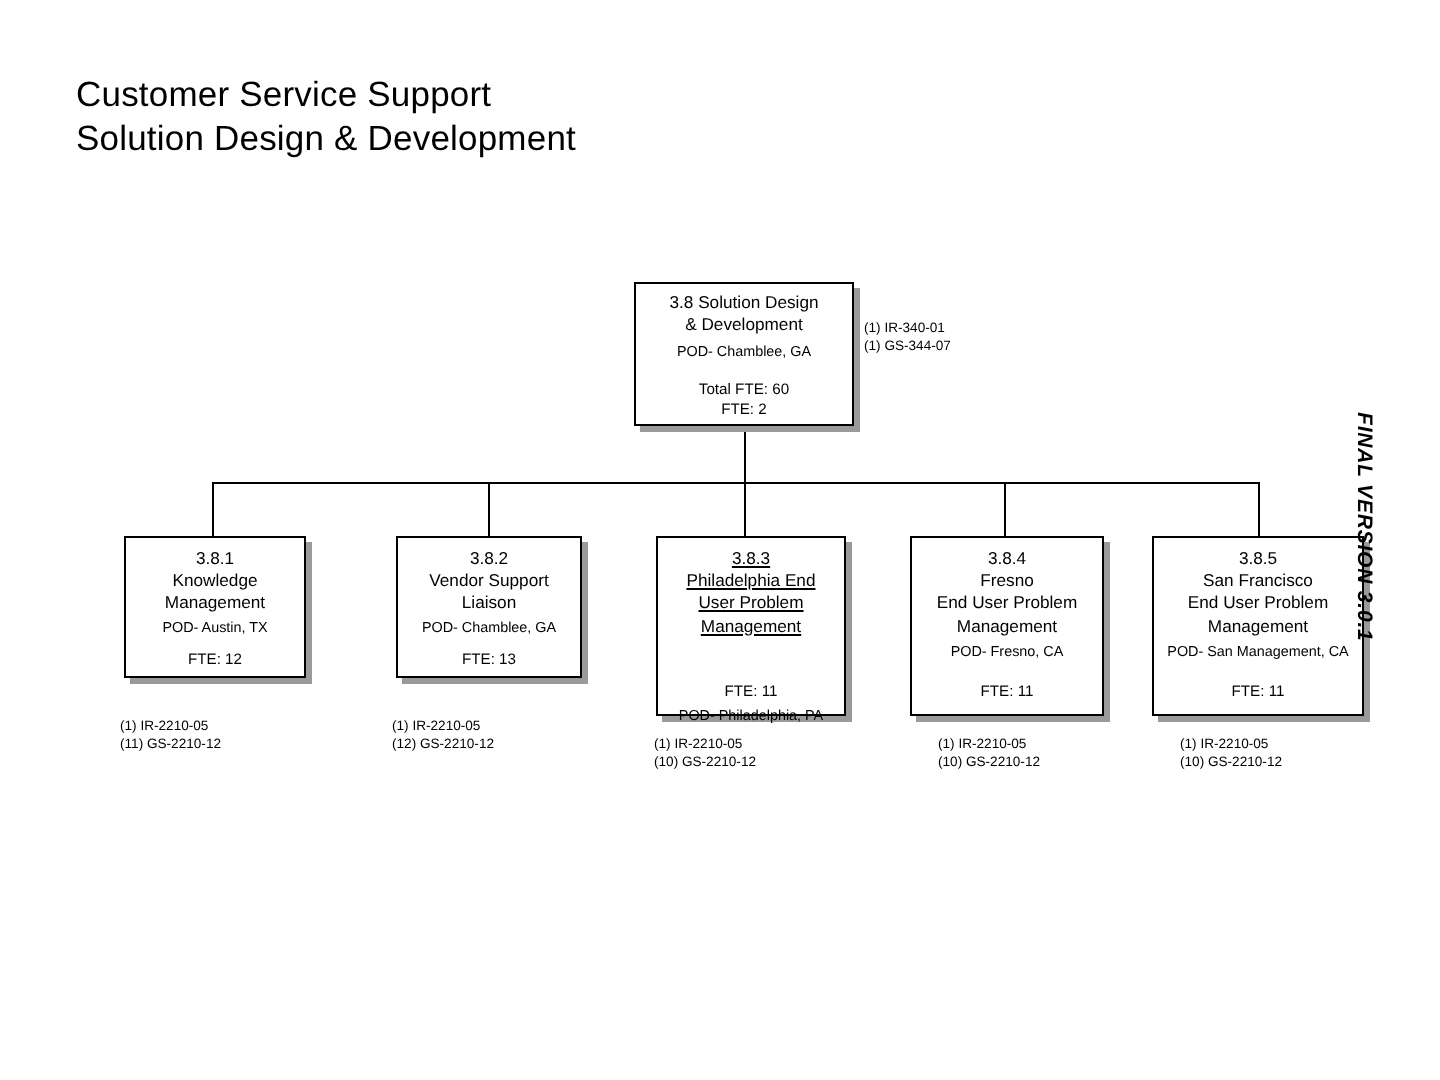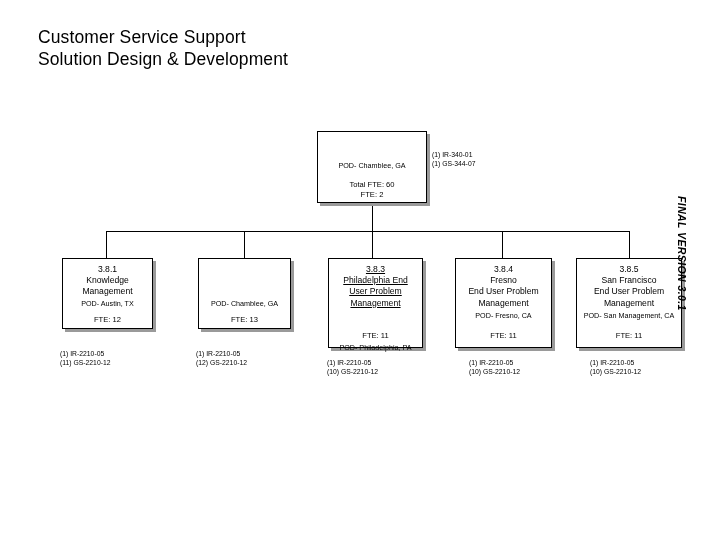--- a/index.html
+++ b/index.html
@@ -10,21 +10,21 @@
     width: 720px;
     height: 540px;
     background: #ffffff;
     font-family: "Liberation Sans", sans-serif;
     color: #000000;
     position: relative;
     overflow: hidden;
   }
   .slide {
     position: absolute;
-    left: 0; top: 0;
+    left: 0; top: 10px;
     width: 720px;
     height: 432px;
   }
   
   .title {
     position: absolute;
     left: 38px;
     top: 26px;
     font-size: 17.5px;
     line-height: 22px;
@@ -157,38 +157,43 @@
 
   <div class="line v" id="stem-root"></div>
   <div class="line h" id="bus"></div>
   <div class="line v" id="drop-1"></div>
   <div class="line v" id="drop-2"></div>
   <div class="line v" id="drop-3"></div>
   <div class="line v" id="drop-4"></div>
   <div class="line v" id="drop-5"></div>
 
   <div class="node" id="node-root">
+    <div class="inner t node-title">3.8 Solution Design
+&amp; Development</div>
     <div class="inner loc node-loc">POD- Chamblee, GA</div>
     <div class="inner fte node-fte">Total FTE: 60
 FTE: 2</div>
   </div>
   <div class="codes" id="codes-root">(1) IR-340-01
 (1) GS-344-07</div>
 
   <div class="node" id="node-381">
     <div class="inner t node-title">3.8.1
 Knowledge
 Management</div>
     <div class="inner loc node-loc">POD- Austin, TX</div>
     <div class="inner fte node-fte">FTE: 12</div>
   </div>
   <div class="codes" id="codes-381">(1) IR-2210-05
 (11) GS-2210-12</div>
 
   <div class="node" id="node-382">
+    <div class="inner t node-title">3.8.2
+Vendor Support
+Liaison</div>
     <div class="inner loc node-loc">POD- Chamblee, GA</div>
     <div class="inner fte node-fte">FTE: 13</div>
   </div>
   <div class="codes" id="codes-382">(1) IR-2210-05
 (12) GS-2210-12</div>
 
   <div class="node" id="node-383">
     <div class="inner t node-title">3.8.3
 Philadelphia End
 User Problem

